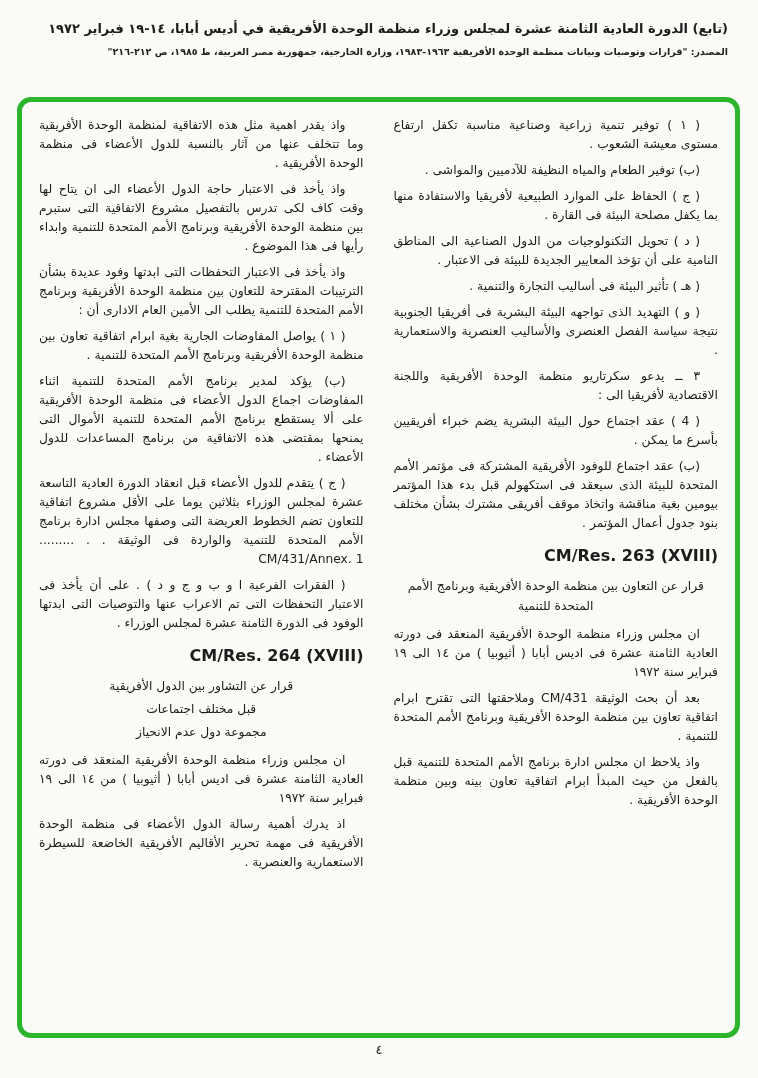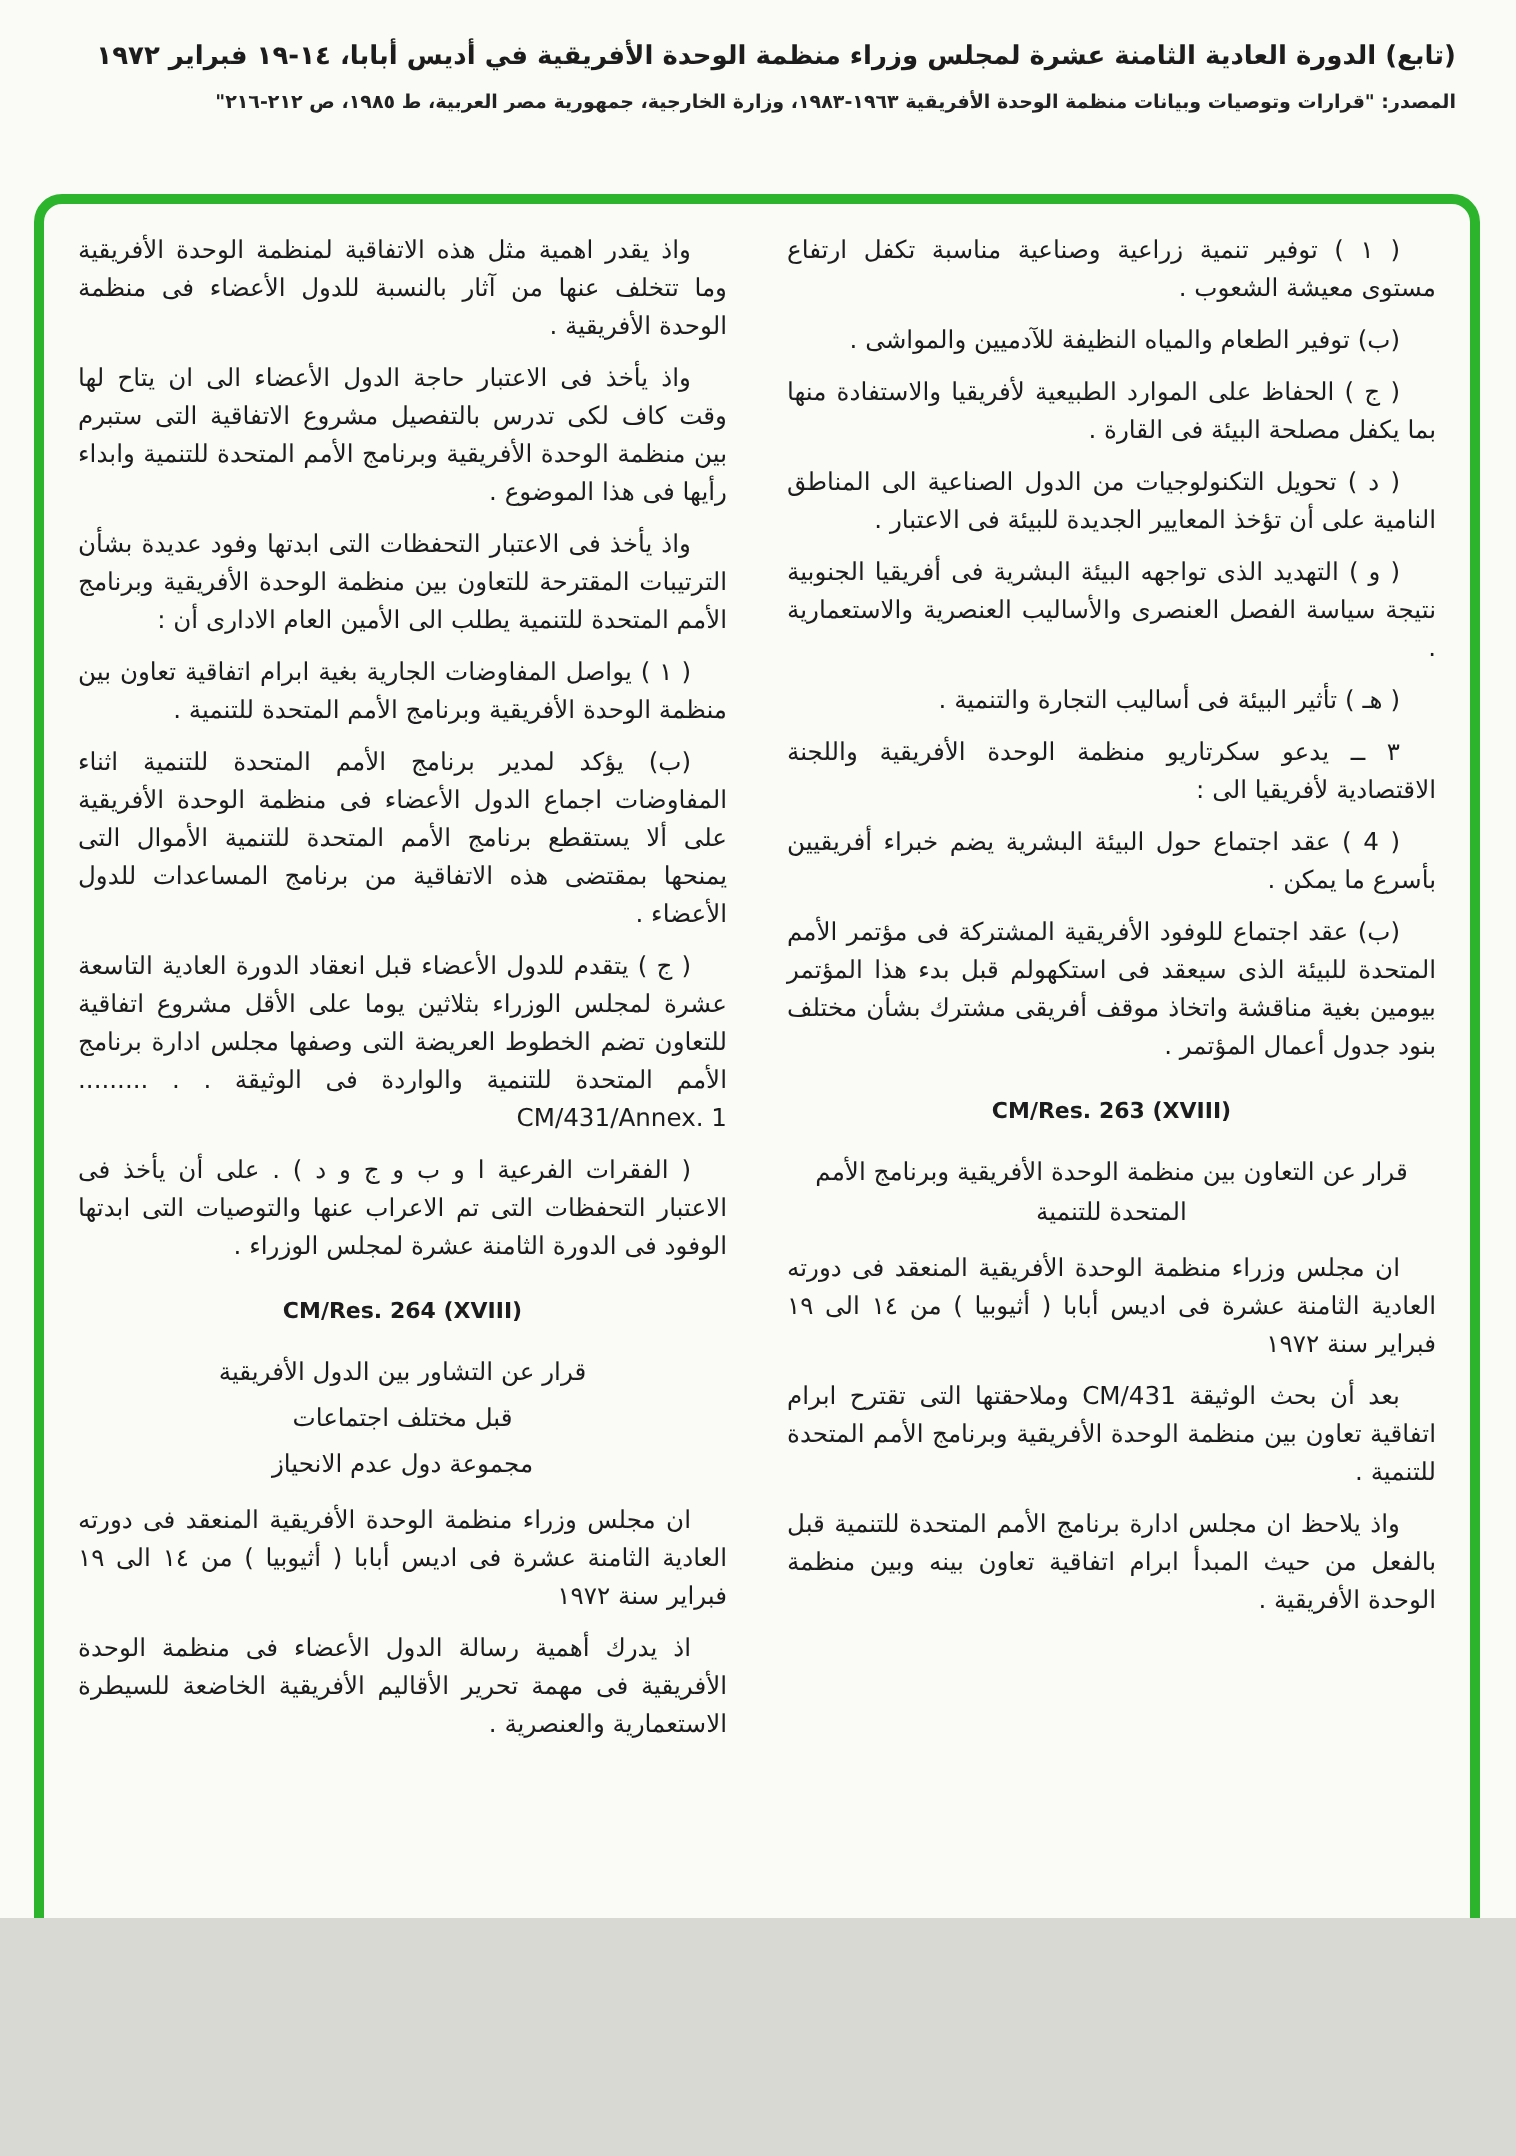--- a/index.html
+++ b/index.html
@@ -1,19 +1,19 @@
 <!DOCTYPE html>
 <html lang="ar" dir="rtl" style="--frame-green: #2db42d;"><head>
 <meta charset="utf-8">
 <style>
   * { margin:0; padding:0; box-sizing:border-box; }
   html,body { background:#d9d9d4; }
   .page {
     position:relative;
-    width:758px; height:959px;
+    width:758px; height:1078px;
     margin:0 auto;
     background:#fafaf6;
     color:#1c1c1c;
     font-family:"DejaVu Sans", sans-serif;
     direction:rtl;
     overflow:hidden;
   }
   .page-header { padding:20px 30px 0 26px; }
   .header-title {
     font-size:13px; font-weight:bold; line-height:18px;
@@ -36,22 +36,22 @@
   .col {
     flex:1 1 0;
     font-size:12.3px;
     line-height:19px;
     text-align:justify;
     text-justify:inter-word;
   }
   .block { margin-bottom:7px; }
   .para { text-indent:18px; }
   .ref {
-    direction:ltr; text-align:center;
-    font-weight:bold; font-size:11px;
+    direction:ltr; text-align:right;
+    font-weight:bold; font-size:16px;
     margin:13px 0 11px 0;
   }
   .heading {
     font-weight:normal; text-align:center;
     line-height:20px;
     margin:3px 8px 3px 8px;
   }
   .heading + .para { margin-top:9px; }
   .page-number {
     position:absolute; top:1042px; left:0;
@@ -68,22 +68,22 @@
     <div class="header-title">(تابع) الدورة العادية الثامنة عشرة لمجلس وزراء منظمة الوحدة الأفريقية في أديس أبابا، ١٤-١٩ فبراير ١٩٧٢</div>
     <div class="header-source">المصدر: "قرارات وتوصيات وبيانات منظمة الوحدة الأفريقية ١٩٦٣-١٩٨٣، وزارة الخارجية، جمهورية مصر العربية، ط ١٩٨٥، ص ٢١٢-٢١٦"</div>
   </header>
 
   <div class="frame">
     <div class="col">
         <div class="block para">( ١ ) توفير تنمية زراعية وصناعية مناسبة تكفل ارتفاع مستوى معيشة الشعوب .</div>
         <div class="block para">(ب) توفير الطعام والمياه النظيفة للآدميين والمواشى .</div>
         <div class="block para">( ج ) الحفاظ على الموارد الطبيعية لأفريقيا والاستفادة منها بما يكفل مصلحة البيئة فى القارة .</div>
         <div class="block para">( د ) تحويل التكنولوجيات من الدول الصناعية الى المناطق النامية على أن تؤخذ المعايير الجديدة للبيئة فى الاعتبار .</div>
+        <div class="block para">( هـ ) تأثير البيئة فى أساليب التجارة والتنمية .</div>
         <div class="block para">( و ) التهديد الذى تواجهه البيئة البشرية فى أفريقيا الجنوبية نتيجة سياسة الفصل العنصرى والأساليب العنصرية والاستعمارية .</div>
-        <div class="block para">( هـ ) تأثير البيئة فى أساليب التجارة والتنمية .</div>
         <div class="block para">٣ ــ يدعو سكرتاريو منظمة الوحدة الأفريقية واللجنة الاقتصادية لأفريقيا الى :</div>
         <div class="block para">( 4 ) عقد اجتماع حول البيئة البشرية يضم خبراء أفريقيين بأسرع ما يمكن .</div>
         <div class="block para">(ب) عقد اجتماع للوفود الأفريقية المشتركة فى مؤتمر الأمم المتحدة للبيئة الذى سيعقد فى استكهولم قبل بدء هذا المؤتمر بيومين بغية مناقشة واتخاذ موقف أفريقى مشترك بشأن مختلف بنود جدول أعمال المؤتمر .</div>
         <div class="block ref">CM/Res. 263 (XVIII)</div>
         <div class="block heading">قرار عن التعاون بين منظمة الوحدة الأفريقية وبرنامج الأمم المتحدة للتنمية</div>
         <div class="block para">ان مجلس وزراء منظمة الوحدة الأفريقية المنعقد فى دورته العادية الثامنة عشرة فى اديس أبابا ( أثيوبيا ) من ١٤ الى ١٩ فبراير سنة ١٩٧٢</div>
         <div class="block para">بعد أن بحث الوثيقة CM/431 وملاحقتها التى تقترح ابرام اتفاقية تعاون بين منظمة الوحدة الأفريقية وبرنامج الأمم المتحدة للتنمية .</div>
         <div class="block para">واذ يلاحظ ان مجلس ادارة برنامج الأمم المتحدة للتنمية قبل بالفعل من حيث المبدأ ابرام اتفاقية تعاون بينه وبين منظمة الوحدة الأفريقية .</div>
       </div>
     <div class="col">

